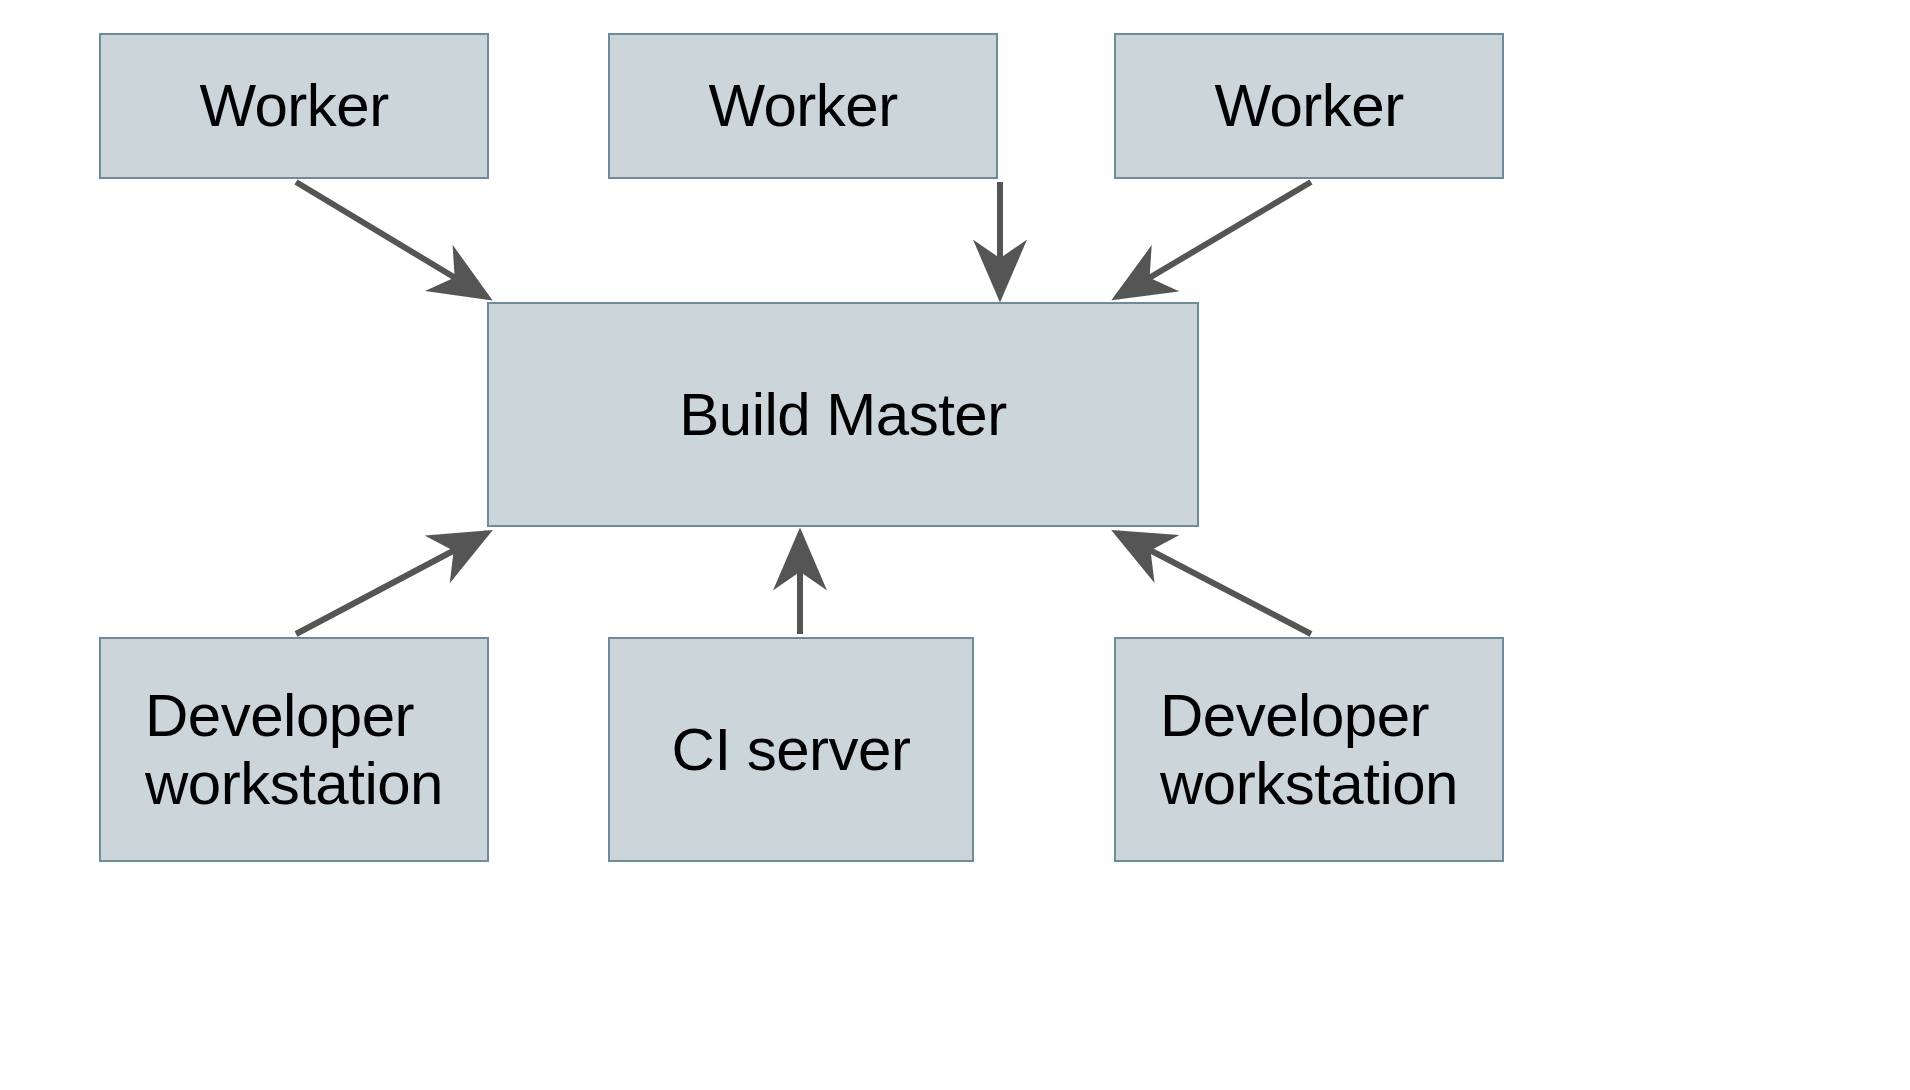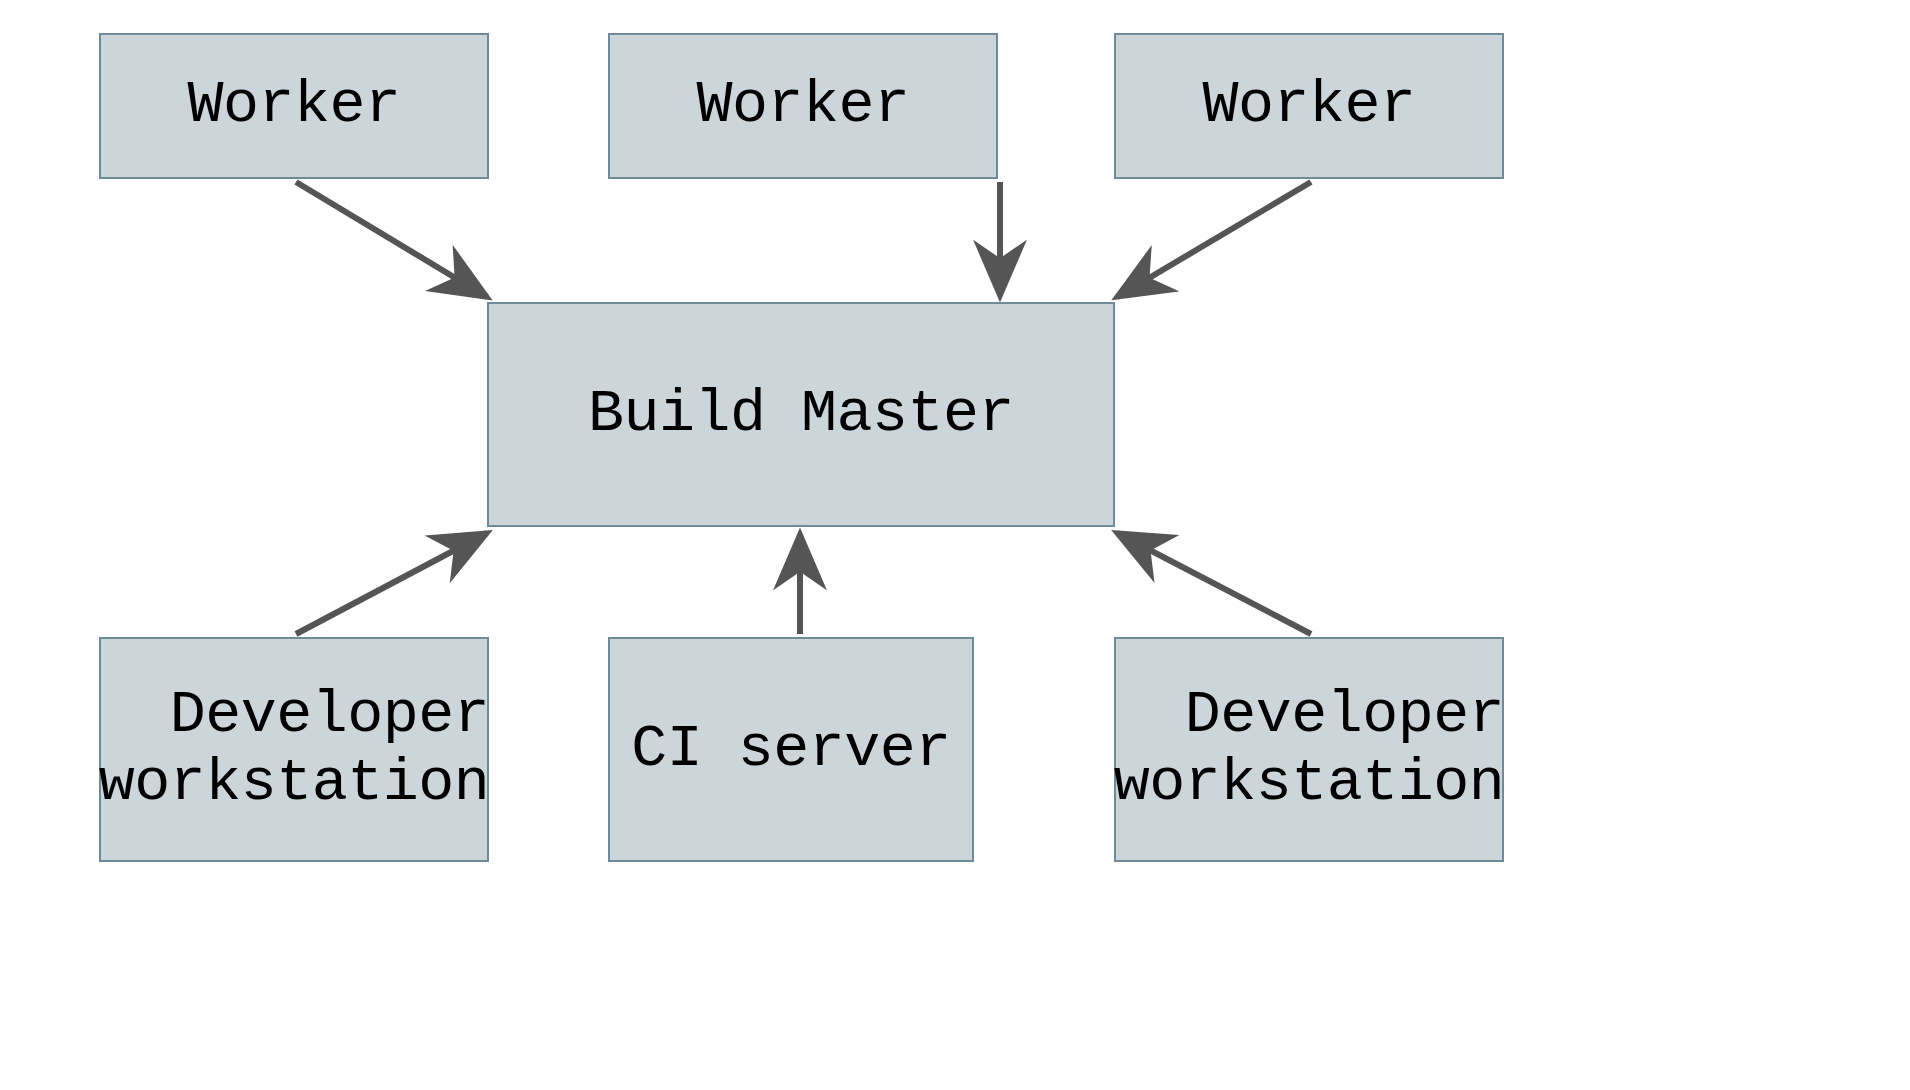--- a/index.html
+++ b/index.html
@@ -38,44 +38,44 @@
     box-sizing: border-box;
     background: #ccd6da;
     border: 2px solid #6e8b99;
     display: flex;
     align-items: center;
     justify-content: center;
     z-index: 2;
   }
   .node-label {
     color: #000000;
-    font-family: Liberation Mono, monospace;
+    font-family: Liberation Sans, sans-serif;
     font-weight: 400;
-    text-align: right;
+    text-align: left;
     line-height: 1.12;
     letter-spacing: -0.5px;
     white-space: pre-line;
   }
 
   
   .node-worker { }
   .node-worker .node-label { font-size: 60px; }
 
   
   #node-build-master .node-label { font-size: 60px; }
 
   
   .node-bottom .node-label { font-size: 60px; }
 
   
   #node-worker-1      { left: 99px;  top: 33px;  width: 390px; height: 146px; }
   #node-worker-2      { left: 608px; top: 33px;  width: 390px; height: 146px; }
   #node-worker-3      { left: 1114px;top: 33px;  width: 390px; height: 146px; }
 
-  #node-build-master  { left: 487px; top: 302px; width: 628px; height: 225px; }
+  #node-build-master  { left: 487px; top: 302px; width: 712px; height: 225px; }
 
   #node-dev-ws-left   { left: 99px;  top: 637px; width: 390px; height: 225px; }
   #node-ci-server     { left: 608px; top: 637px; width: 366px; height: 225px; }
   #node-dev-ws-right  { left: 1114px;top: 637px; width: 390px; height: 225px; }
 </style>
 </head>
 <body>
 
 <div id="diagram-root">
 

